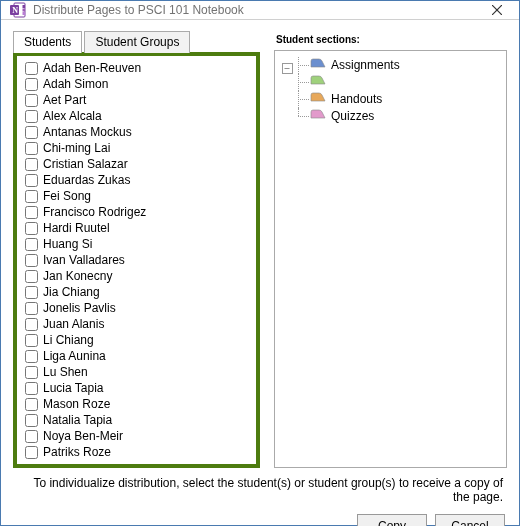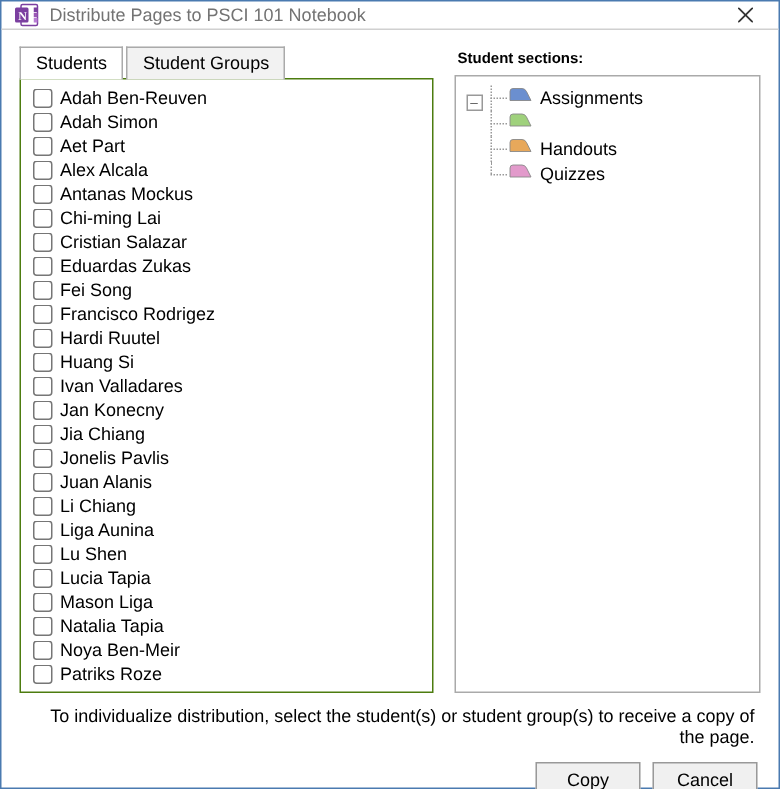--- a/index.html
+++ b/index.html
@@ -53,21 +53,21 @@
     display: flex;
     flex-direction: column;
     padding: 10px 12px 12px 12px;
   }
   .content-row {
     flex: 1;
     display: flex;
     gap: 14px;
     min-height: 0;
   }
-  .left-col { width: 276px; display: flex; flex-direction: column; }
+  .left-col { width: 247px; display: flex; flex-direction: column; }
   .right-col { flex: 1; display: flex; flex-direction: column; }
   .tabs {
     display: flex;
     position: relative;
     top: 1px;
     z-index: 2;
   }
   .tab {
     border: 1px solid #aaa;
     border-bottom: none;
@@ -76,21 +76,21 @@
     font-size: 12px;
     cursor: pointer;
     margin-right: 2px;
   }
   .tab.active {
     background: #fff;
     position: relative;
   }
   .panel {
     flex: 1;
-    border: 1px solid #4d7c0f;
+    border: 4px solid #4d7c0f;
     background: #fff;
     overflow: hidden;
     display: flex;
   }
   .student-list {
     flex: 1;
     overflow-y: scroll;
     padding: 4px 2px;
   }
   .student-list::-webkit-scrollbar { width: 17px; }
@@ -321,21 +321,21 @@
               <div class="student-item">
                 <input type="checkbox" style="">
                 <span>Lu Shen</span>
               </div>
               <div class="student-item">
                 <input type="checkbox" style="">
                 <span>Lucia Tapia</span>
               </div>
               <div class="student-item">
                 <input type="checkbox" style="">
-                <span>Mason Liga</span>
+                <span>Mason Roze</span>
               </div>
               <div class="student-item">
                 <input type="checkbox" style="">
                 <span>Natalia Tapia</span>
               </div>
               <div class="student-item">
                 <input type="checkbox" style="">
                 <span>Noya Ben-Meir</span>
               </div>
               <div class="student-item">

